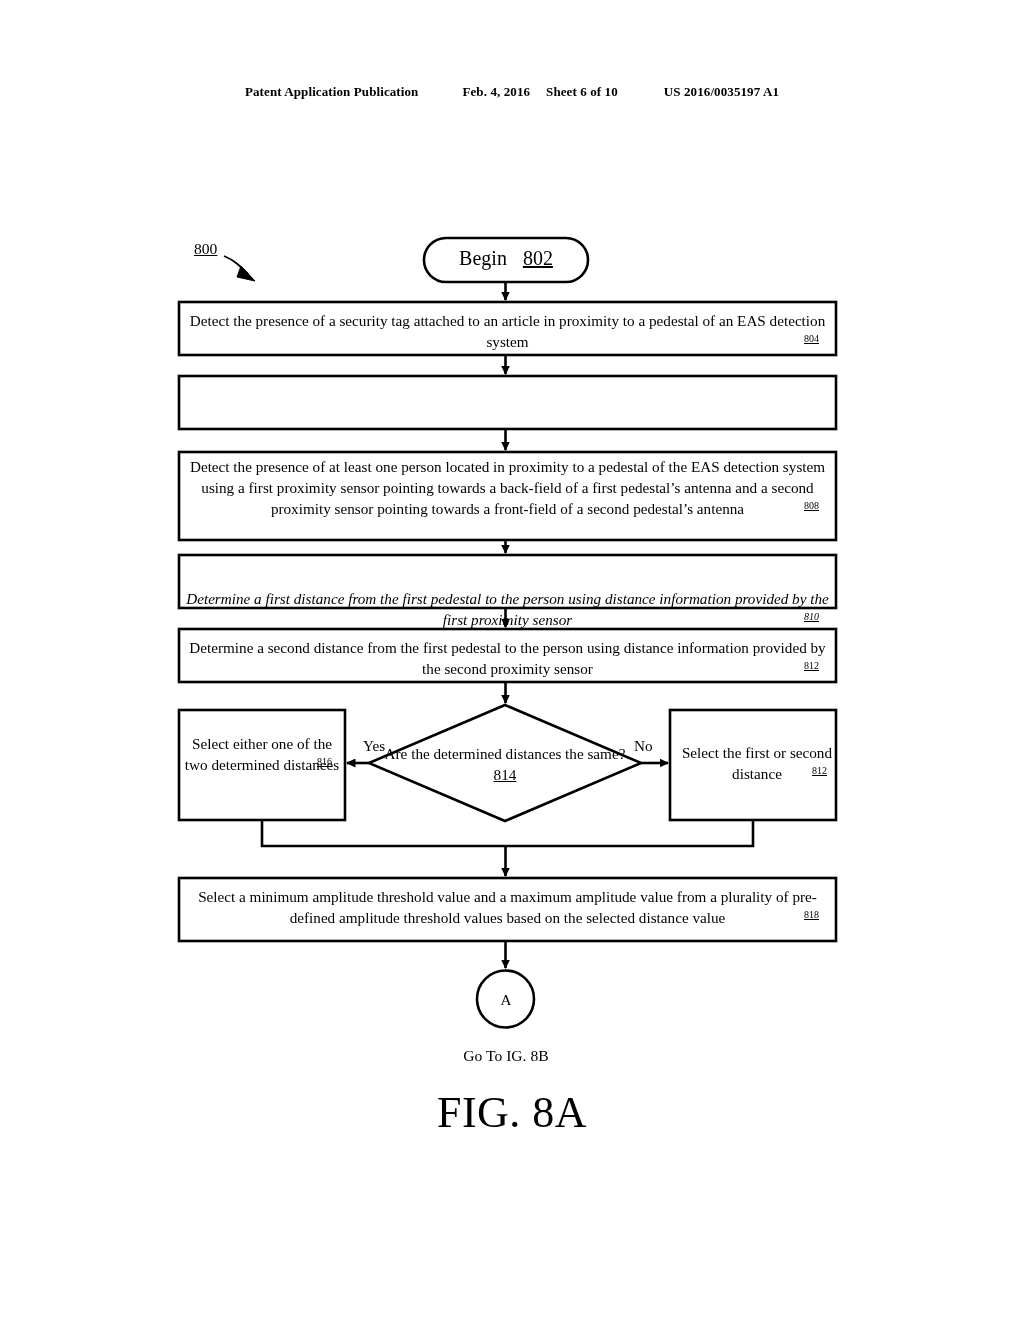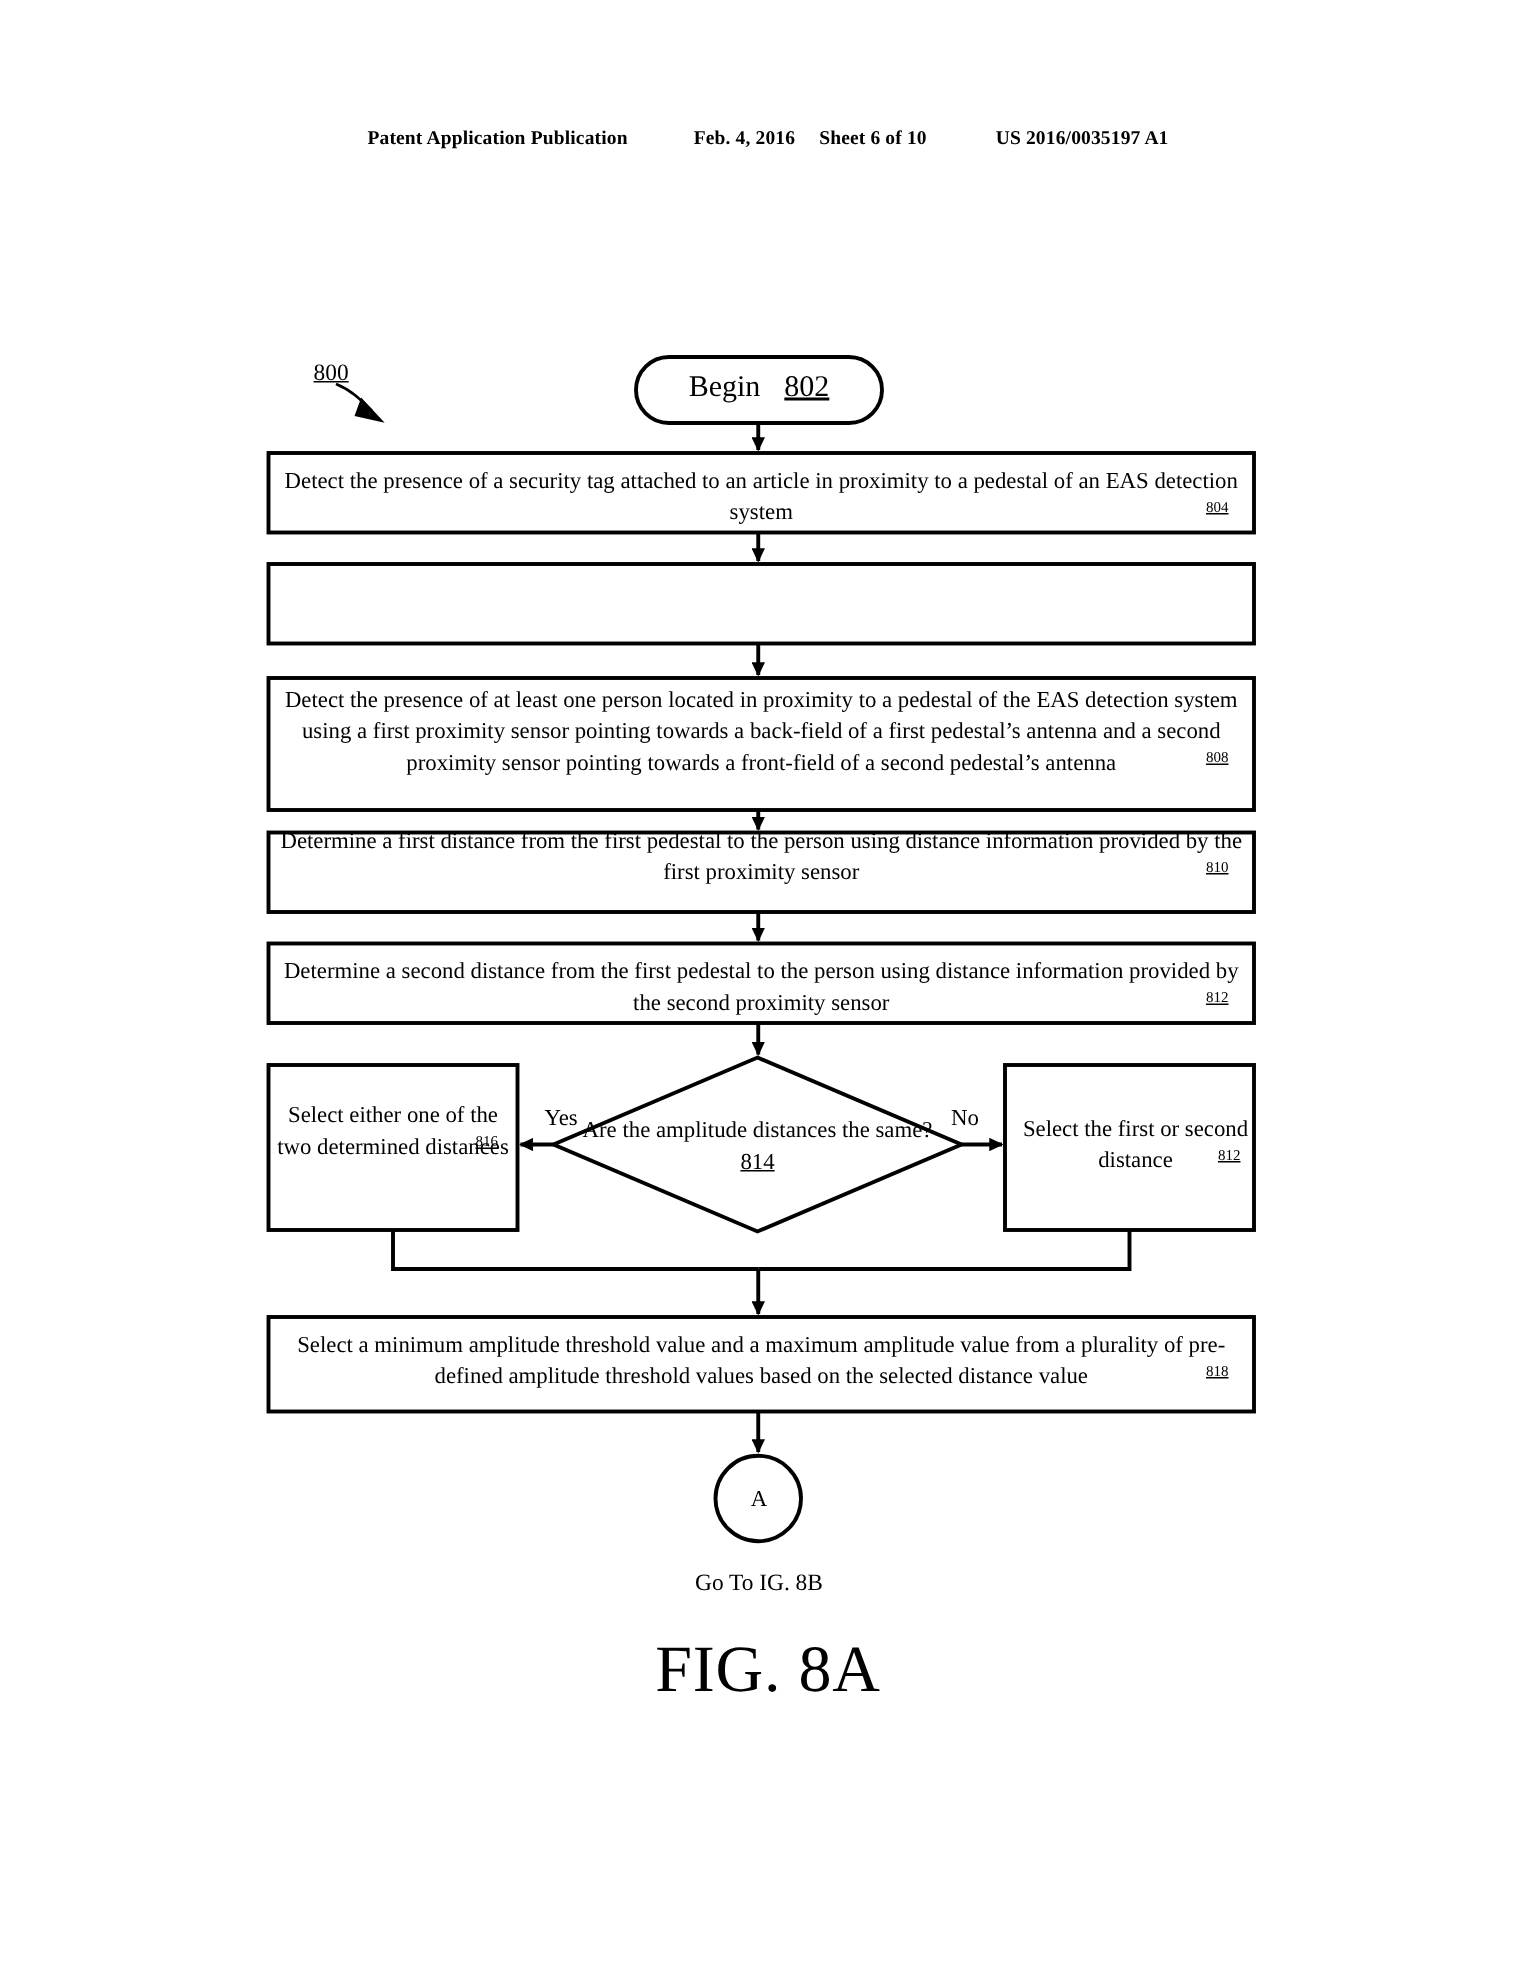--- a/index.html
+++ b/index.html
@@ -73,39 +73,39 @@
   
   #t-begin {
     left: 425px; top: 248px; width: 162px;
     font-size: 20px;
   }
   #t-begin .ref-num { margin-left: 16px; }
 
   #t-804 { left: 186px; top: 310px; width: 643px; }
   #t-806 { left: 186px; top: 384px; width: 643px; }
   #t-808 { left: 186px; top: 456px; width: 643px; }
-  #t-810 { left: 186px; top: 550px; width: 643px; }
+  #t-810 { left: 186px; top: 588px; width: 643px; font-style: italic; }
   #t-812 { left: 186px; top: 637px; width: 643px; }
   #t-818 { left: 186px; top: 886px; width: 643px; }
 
   #t-816 { left: 182px; top: 733px; width: 160px; line-height: 21px; }
   #t-812b { left: 677px; top: 742px; width: 160px; line-height: 21px; }
   #t-814 { left: 382px; top: 743px; width: 246px; line-height: 21px; }
 
   #t-circle-a {
     left: 477px; top: 989px; width: 58px;
     font-size: 15.2px;
   }
 
   #t-yes { left: 347px; top: 735px; width: 36px; text-align: left; padding-left: 16px; }
   #t-no  { left: 634px; top: 735px; width: 34px; text-align: left; }
 
   #t-800 {
     left: 194px; top: 238px; width: 44px;
-    font-size: 15.6px; text-align: left; margin-left: 15px;
+    font-size: 15.6px; text-align: left;
   }
 
   #t-goto {
     left: 392px; top: 1045px; width: 228px;
     font-size: 15.6px;
   }
 
   #fig-caption {
     position: absolute;
     left: 312px; top: 1086px; width: 400px;
@@ -211,21 +211,21 @@
     <span>Select either one of the two determined distances</span>
     <span class="ref-corner">816</span>
   </div>
 
   <div id="t-812b" class="node-text">
     <span>Select the first or second distance</span>
     <span class="ref-corner">812</span>
   </div>
 
   <div id="t-814" class="node-text">
-    <span>Are the amplitude distances the same?</span><br>
+    <span>Are the determined distances the same?</span><br>
     <span class="ref-num">814</span>
   </div>
 
   <div id="t-818" class="node-text">
     <span>Select a minimum amplitude threshold value and a maximum amplitude value from a plurality of pre-defined amplitude threshold values based on the selected distance value</span>
     <span class="ref-corner">818</span>
   </div>
 
   <div id="t-yes" class="node-text">Yes</div>
   <div id="t-no" class="node-text">No</div>

